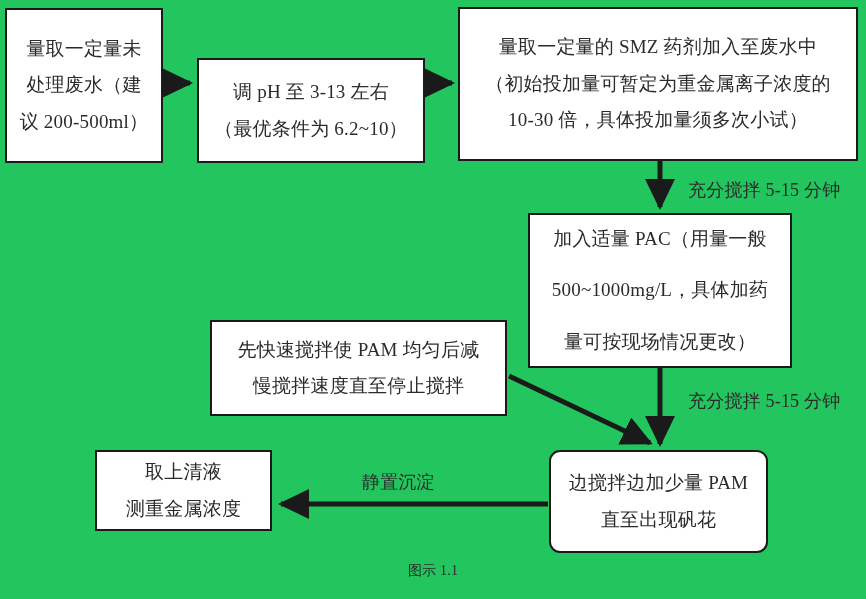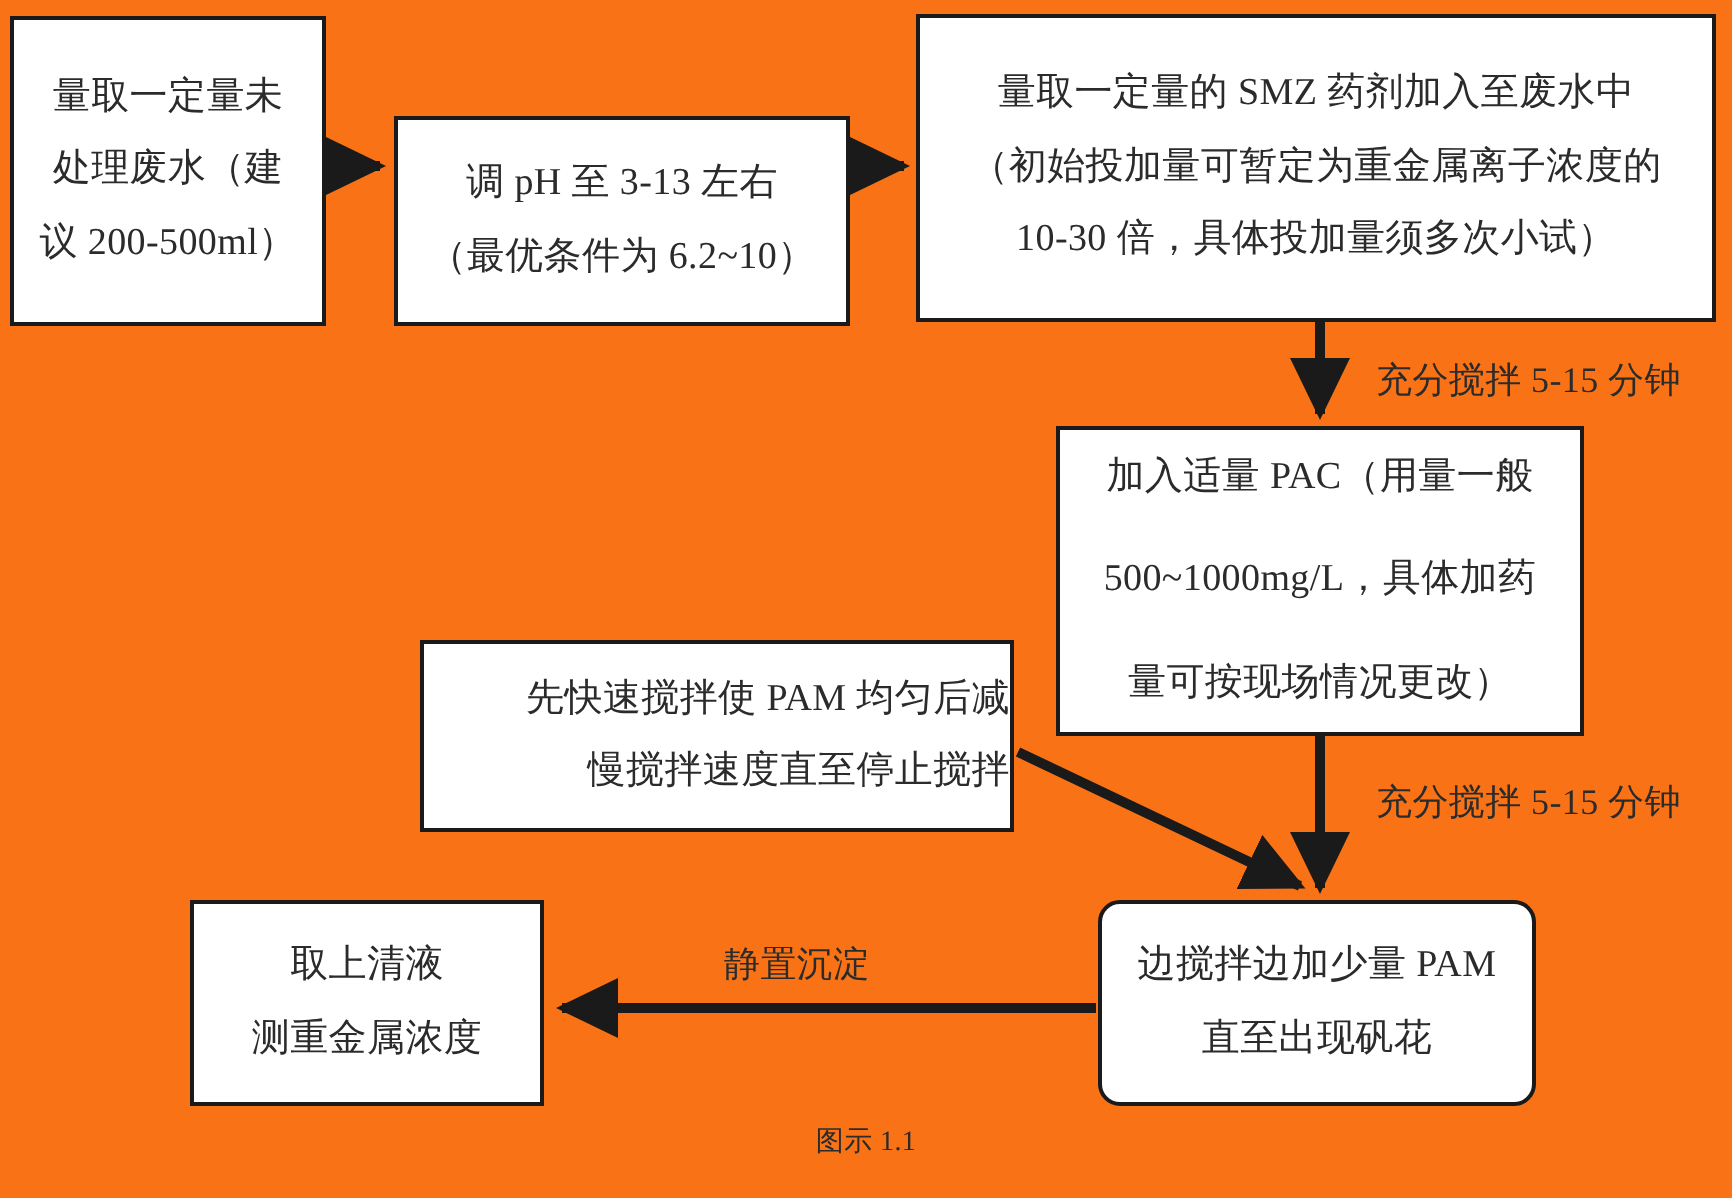--- a/index.html
+++ b/index.html
@@ -7,21 +7,21 @@
     padding: 0;
     background: #ffffff;
   }
   body {
     font-family: "Liberation Serif", "DejaVu Serif", serif;
   }
   #canvas {
     position: relative;
     width: 866px;
     height: 599px;
-    background: #f97316;
+    background: #22c55e;
     overflow: hidden;
   }
   .node {
     position: absolute;
     box-sizing: border-box;
     border: 2px solid #1a1a1a;
     background: #ffffff;
     display: flex;
     flex-direction: column;
     align-items: center;
@@ -113,31 +113,31 @@
     <span class="ln">（初始投加量可暂定为重金属离子浓度的</span>
     <span class="ln">10-30 倍，具体投加量须多次小试）</span>
   </div>
 
   <div class="node" style="left:528px; top:213px; width:264px; height:155px; font-size:19px;gap:15px;">
     <span class="ln">加入适量 PAC（用量一般</span>
     <span class="ln">500~1000mg/L，具体加药</span>
     <span class="ln">量可按现场情况更改）</span>
   </div>
 
-  <div class="node" style="left:210px; top:320px; width:297px; height:96px; font-size:19px;align-items:flex-end;">
+  <div class="node" style="left:210px; top:320px; width:297px; height:96px; font-size:19px;">
     <span class="ln">先快速搅拌使 PAM 均匀后减</span>
     <span class="ln">慢搅拌速度直至停止搅拌</span>
   </div>
 
   <div class="node" style="left:549px; top:450px; width:219px; height:103px; font-size:19px;border-radius:11px;">
     <span class="ln">边搅拌边加少量 PAM</span>
     <span class="ln">直至出现矾花</span>
   </div>
 
-  <div class="node" style="left:95px; top:450px; width:177px; height:103px; font-size:19px;">
+  <div class="node" style="left:95px; top:450px; width:177px; height:81px; font-size:19px;">
     <span class="ln">取上清液</span>
     <span class="ln">测重金属浓度</span>
   </div>
 
   <div class="edge-label" style="left:688px; top:178px;">充分搅拌 5-15 分钟</div>
 
   <div class="edge-label" style="left:688px; top:389px;">充分搅拌 5-15 分钟</div>
 
   <div class="edge-label" style="left:362px; top:470px;">静置沉淀</div>
 

